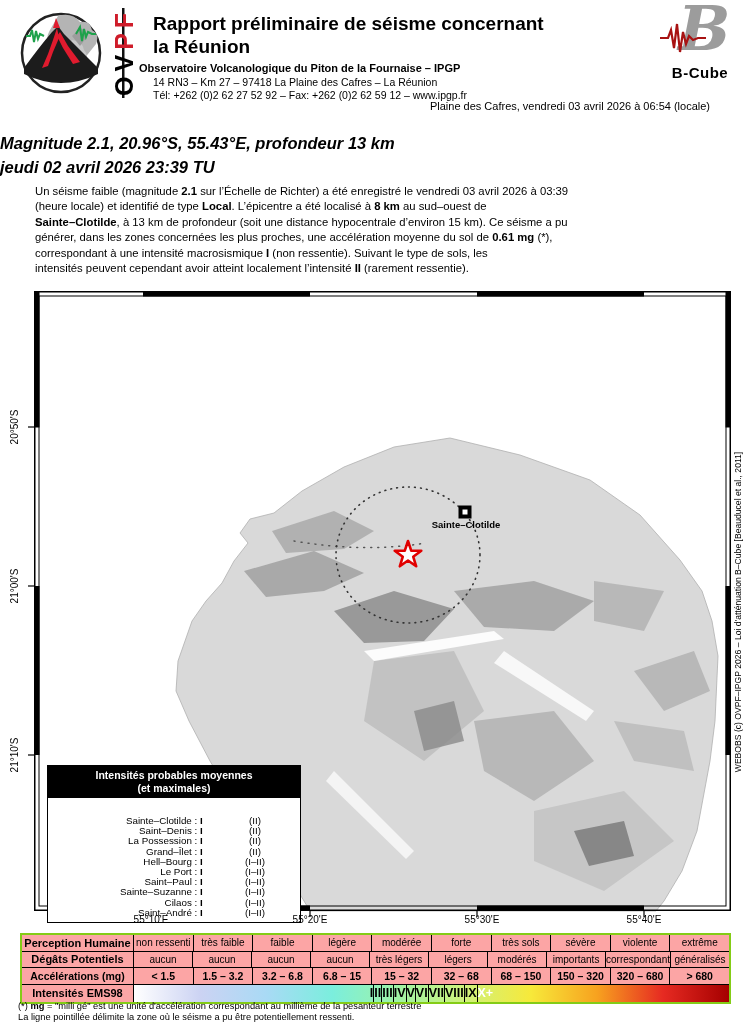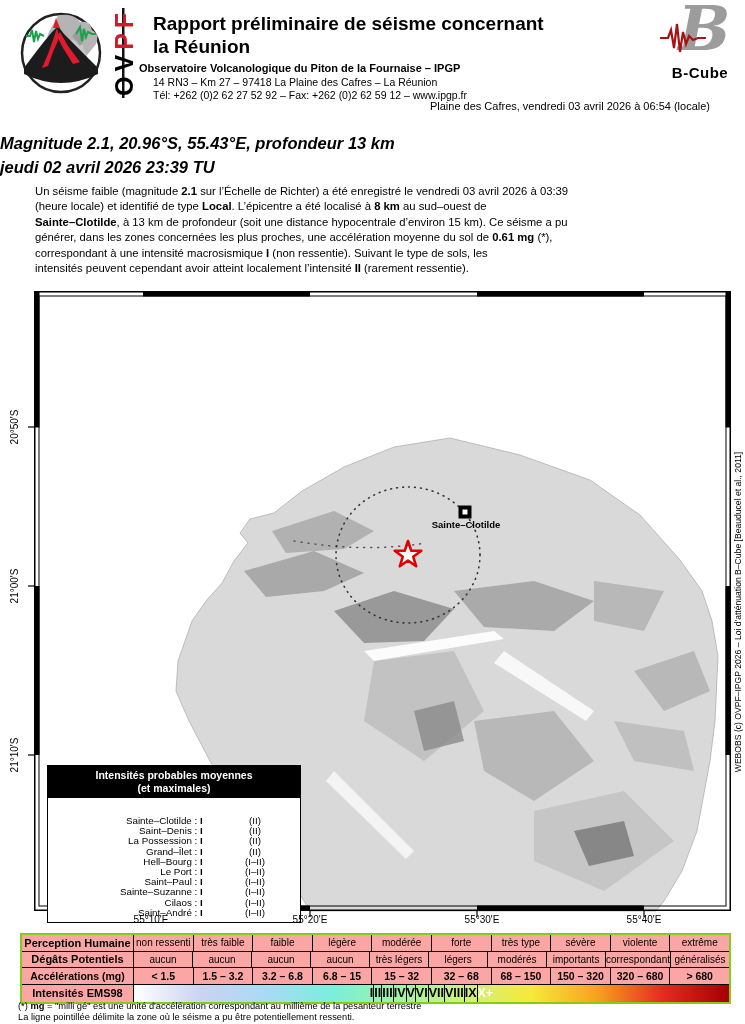--- a/index.html
+++ b/index.html
@@ -263,21 +263,21 @@
 
   <div class="abs itable">
     <div class="irow first">
       <div>Perception Humaine</div>
       <div>non ressenti</div>
       <div>très faible</div>
       <div>faible</div>
       <div>légère</div>
       <div>modérée</div>
       <div>forte</div>
-      <div>très type</div>
+      <div>très sols</div>
       <div>sévère</div>
       <div>violente</div>
       <div>extrême</div>
     </div>
     <div class="irow">
       <div>Dégâts Potentiels</div>
       <div>aucun</div>
       <div>aucun</div>
       <div>aucun</div>
       <div>aucun</div>

